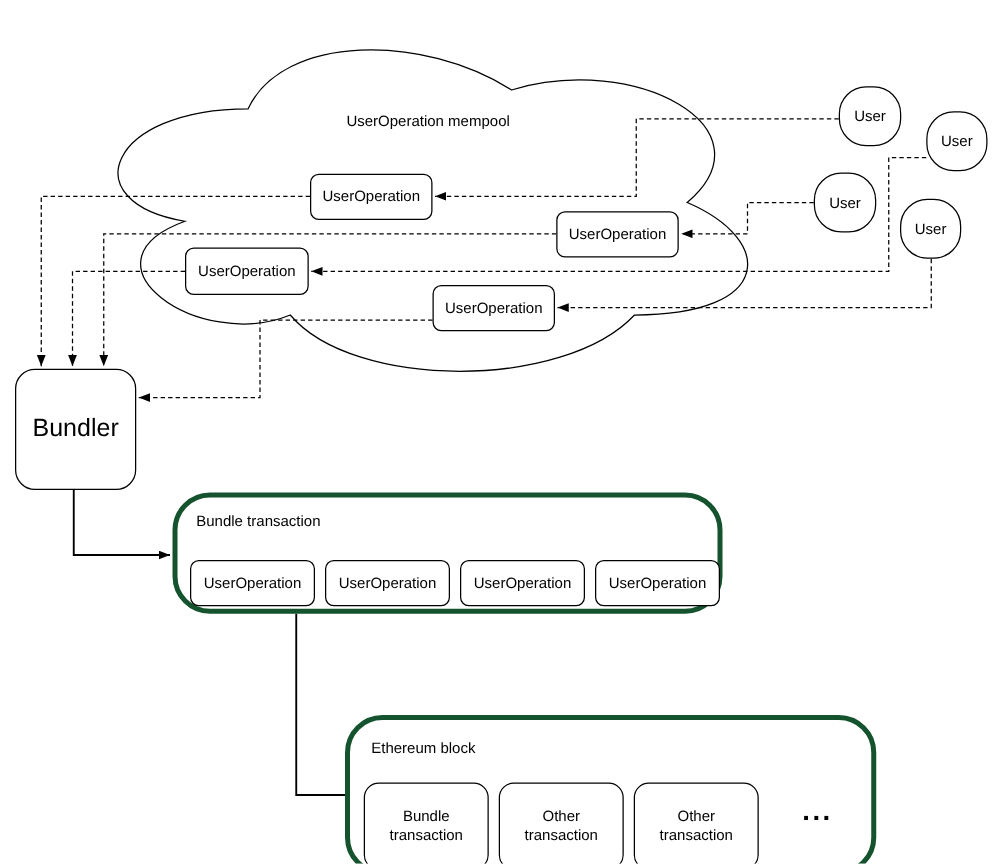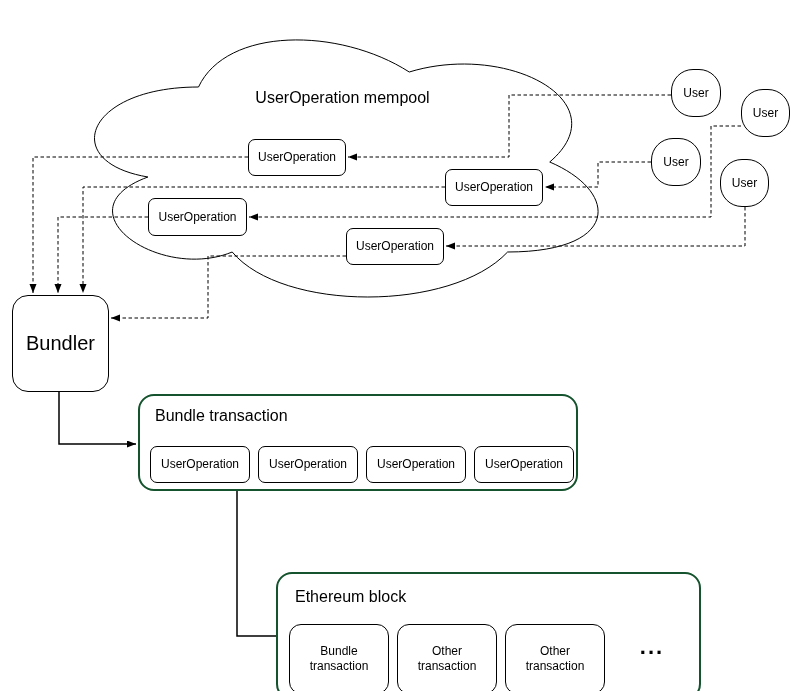--- a/index.html
+++ b/index.html
@@ -11,24 +11,24 @@
   .box{
     position:absolute;box-sizing:border-box;background:#fff;border:1px solid #000;
     display:flex;align-items:center;justify-content:center;text-align:center;
     font-size:12px;line-height:15px;color:#000;
   }
   .r7{border-radius:7px;text-align:center;}
   .r10{border-radius:22px;}
   .r12{border-radius:12px;}
   .r16{border-radius:16px;}
   .container{
-    position:absolute;box-sizing:border-box;background:#fff;border:2px solid #14532d;border-radius:16px;
+    position:absolute;box-sizing:border-box;background:#fff;border:4px solid #14532d;border-radius:30px;
   }
   .title{
-    position:absolute;font-size:16px;line-height:23px;color:#000;white-space:nowrap;
+    position:absolute;font-size:12px;line-height:23px;color:#000;white-space:nowrap;
   }
   .center{text-align:center;}
   .big{font-size:20px;}
   .ellipsis{
     position:absolute;font-size:22px;font-weight:bold;letter-spacing:2px;line-height:22px;text-align:center;
   }
 </style>
 </head>
 <body>
 

